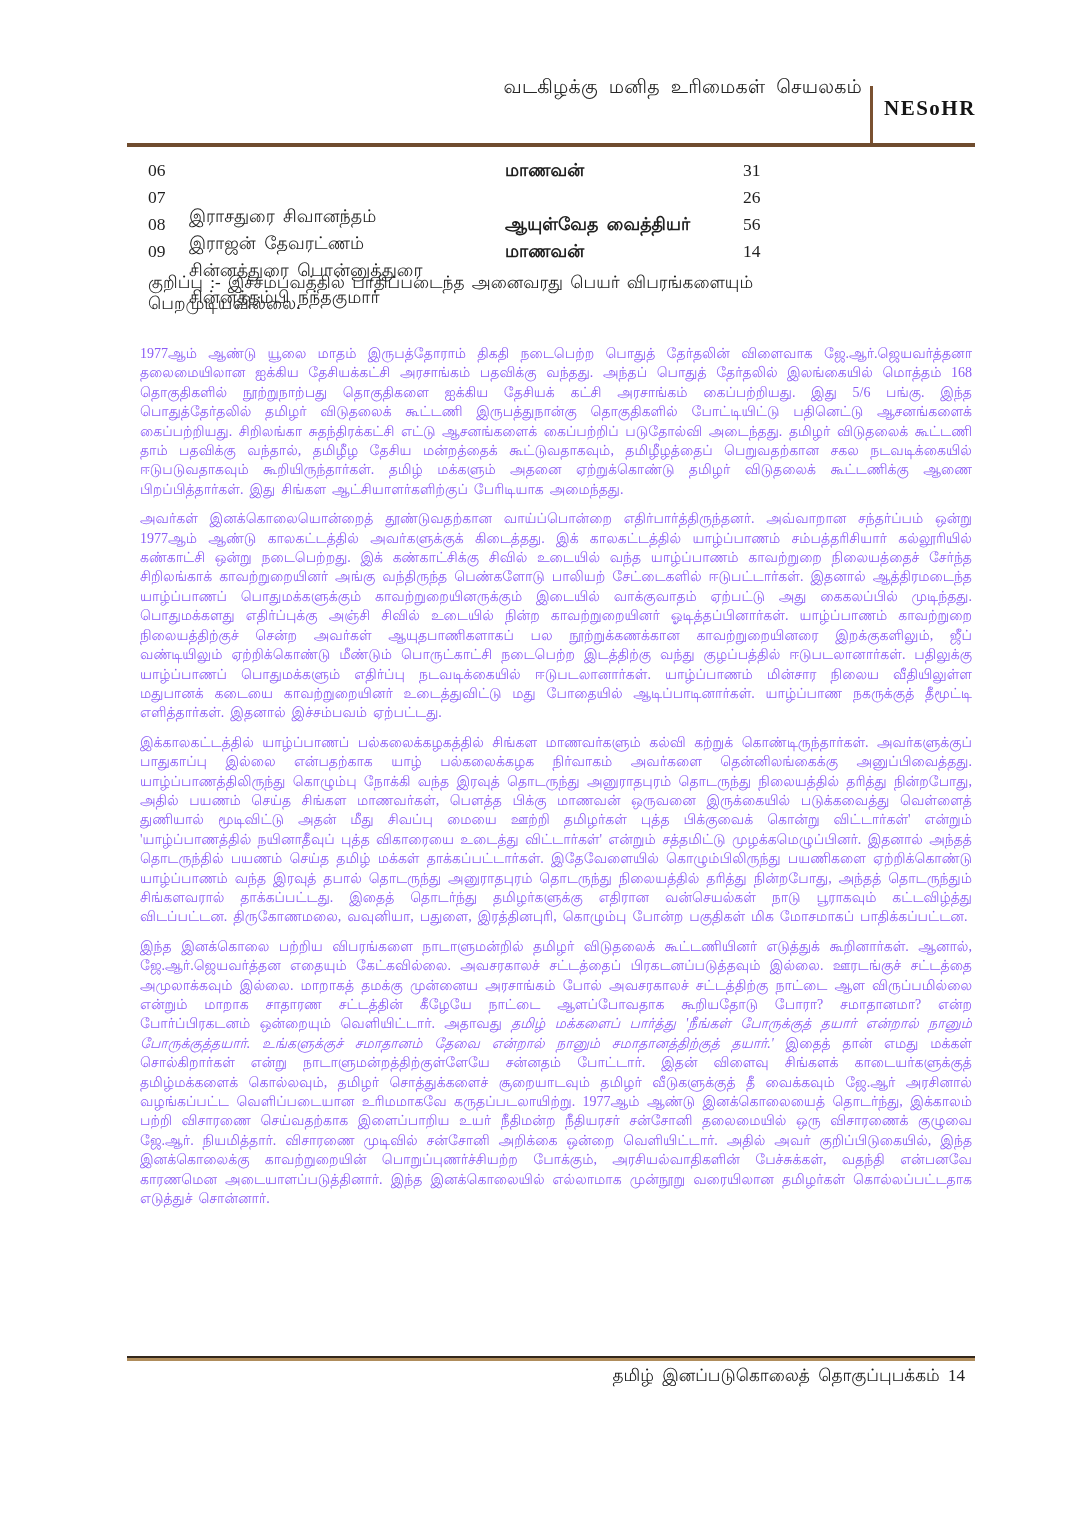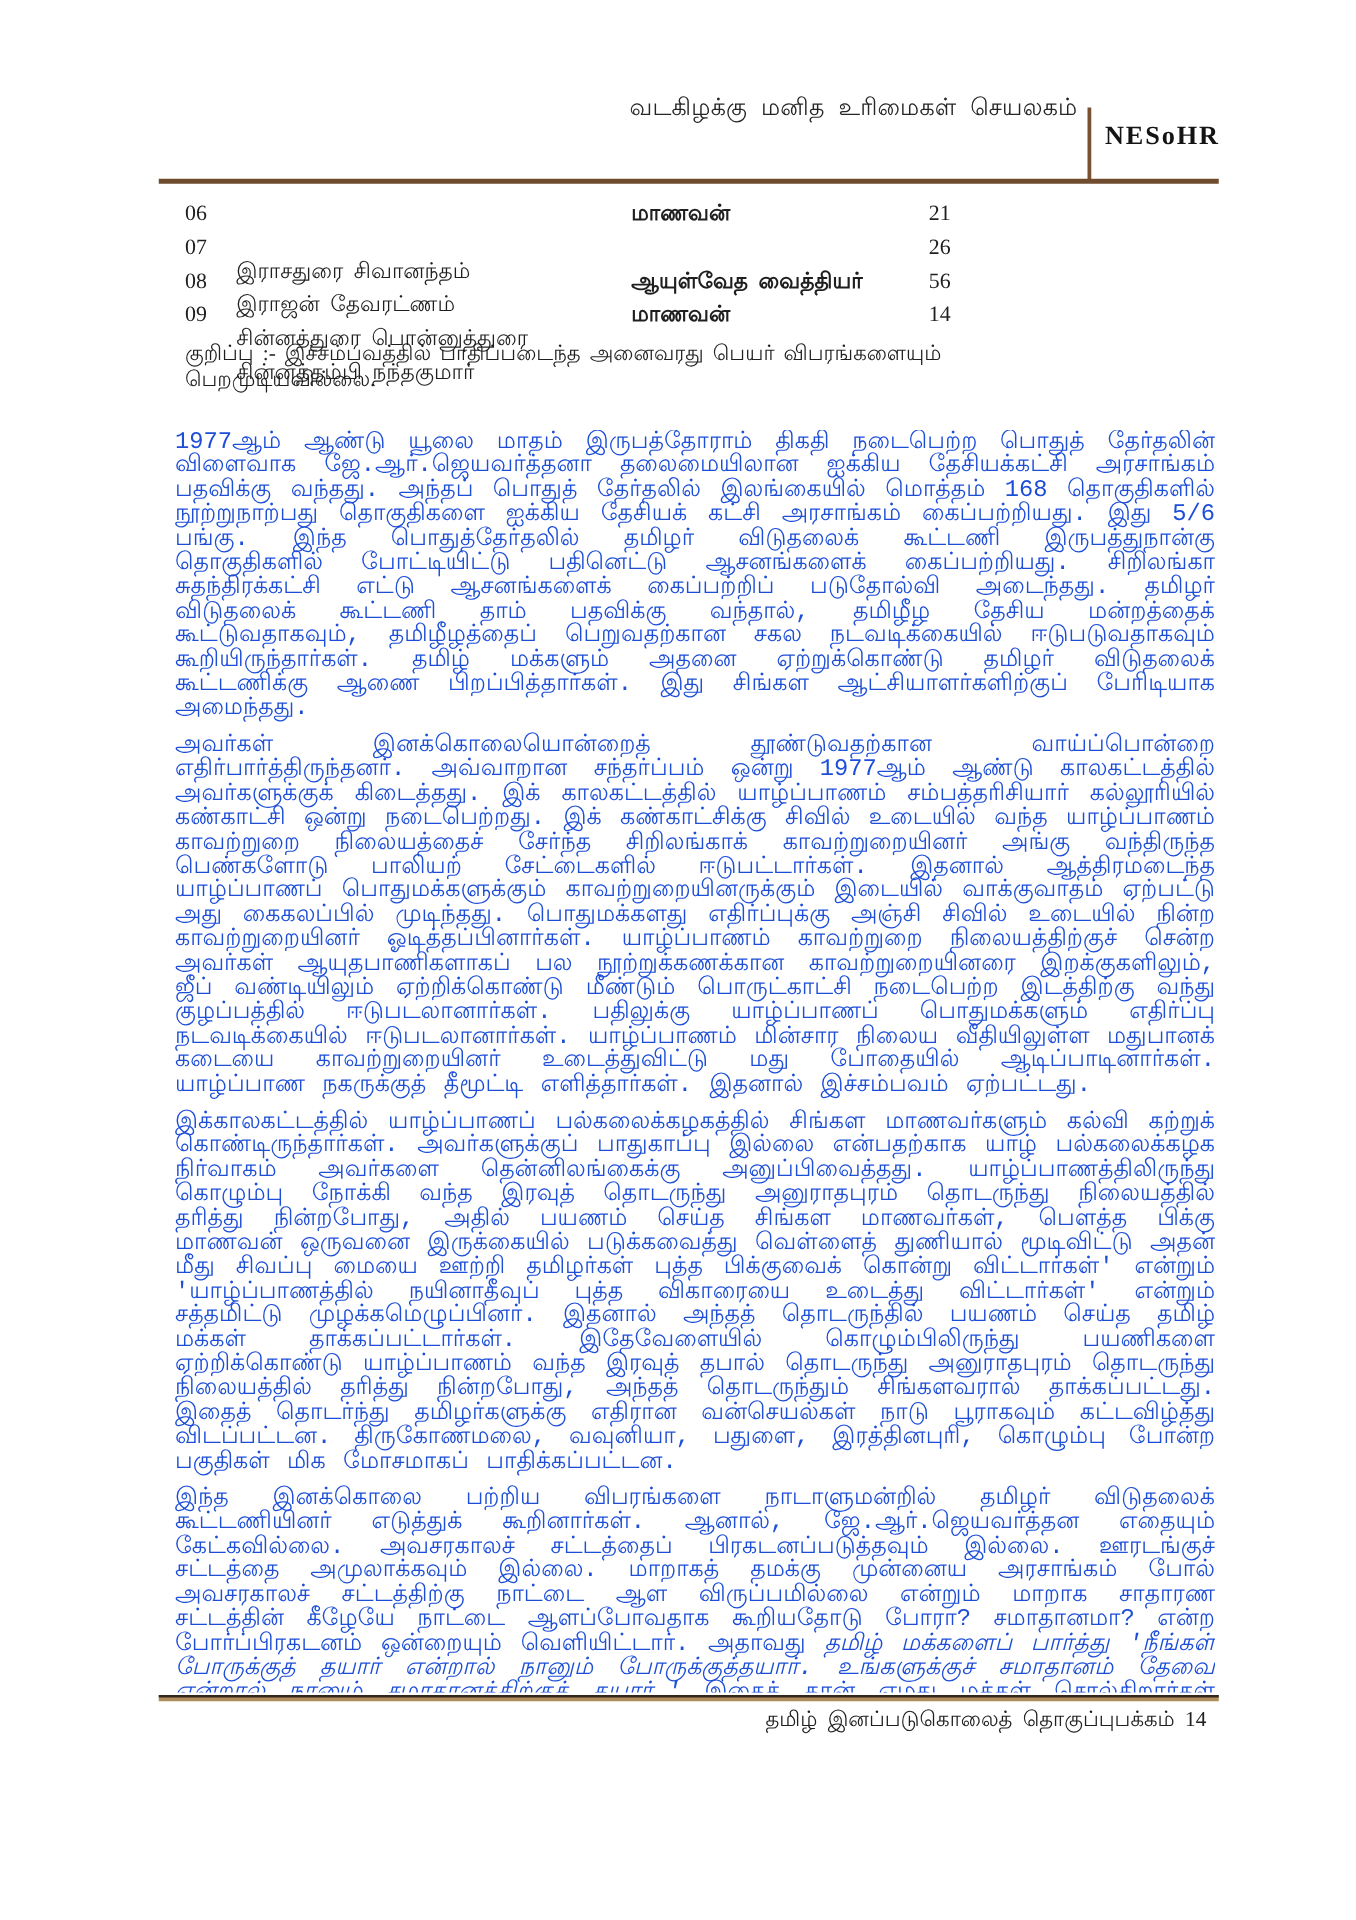--- a/index.html
+++ b/index.html
@@ -45,24 +45,23 @@
   .section-heading{
     position:absolute;top:301px;left:140px;margin:0;
     font-size:20px;font-weight:bold;word-spacing:8px;color:#151515;
   }
   .body-text{
     position:absolute;top:344px;left:140px;width:832px;height:1010px;
     overflow:hidden;
   }
   .body-para{
     margin:0 0 10px 0;
-    font-size:19px;line-height:19.4px;
+    font-size:14px;line-height:19.4px;
     text-align:justify;word-spacing:2.5px;
-    color:#1d4ed8;
-    font-family:Liberation Mono, monospace;
+    color:#8b5cf6;
   }
   .body-para:last-child{margin-bottom:0;}
   .italic{font-style:italic;}
   
   .footer-rule{
     position:absolute;left:127px;top:1356px;width:848px;height:3px;
     border-top:2px solid #33271c;background:#b08d5c;
   }
   .footer-row{
     position:absolute;top:1366px;left:132px;right:120px;
@@ -78,21 +77,21 @@
   <div class="org-tamil">வடகிழக்கு மனித உரிமைகள் செயலகம்</div>
   <div class="header-vbar"></div>
   <div class="org-abbr">NESoHR</div>
   <div class="header-rule"></div>
 
   <div class="victim-table">
     <div class="vrow">
       <span class="v-no">06</span>
       <span class="v-name">இராசதுரை சிவானந்தம்</span>
       <span class="v-occ">மாணவன்</span>
-      <span class="v-age">21</span>
+      <span class="v-age">31</span>
     </div>
     <div class="vrow">
       <span class="v-no">07</span>
       <span class="v-name">இராஜன் தேவரட்ணம்</span>
       <span class="v-occ"></span>
       <span class="v-age">26</span>
     </div>
     <div class="vrow">
       <span class="v-no">08</span>
       <span class="v-name">சின்னத்துரை பொன்னுத்துரை</span>

